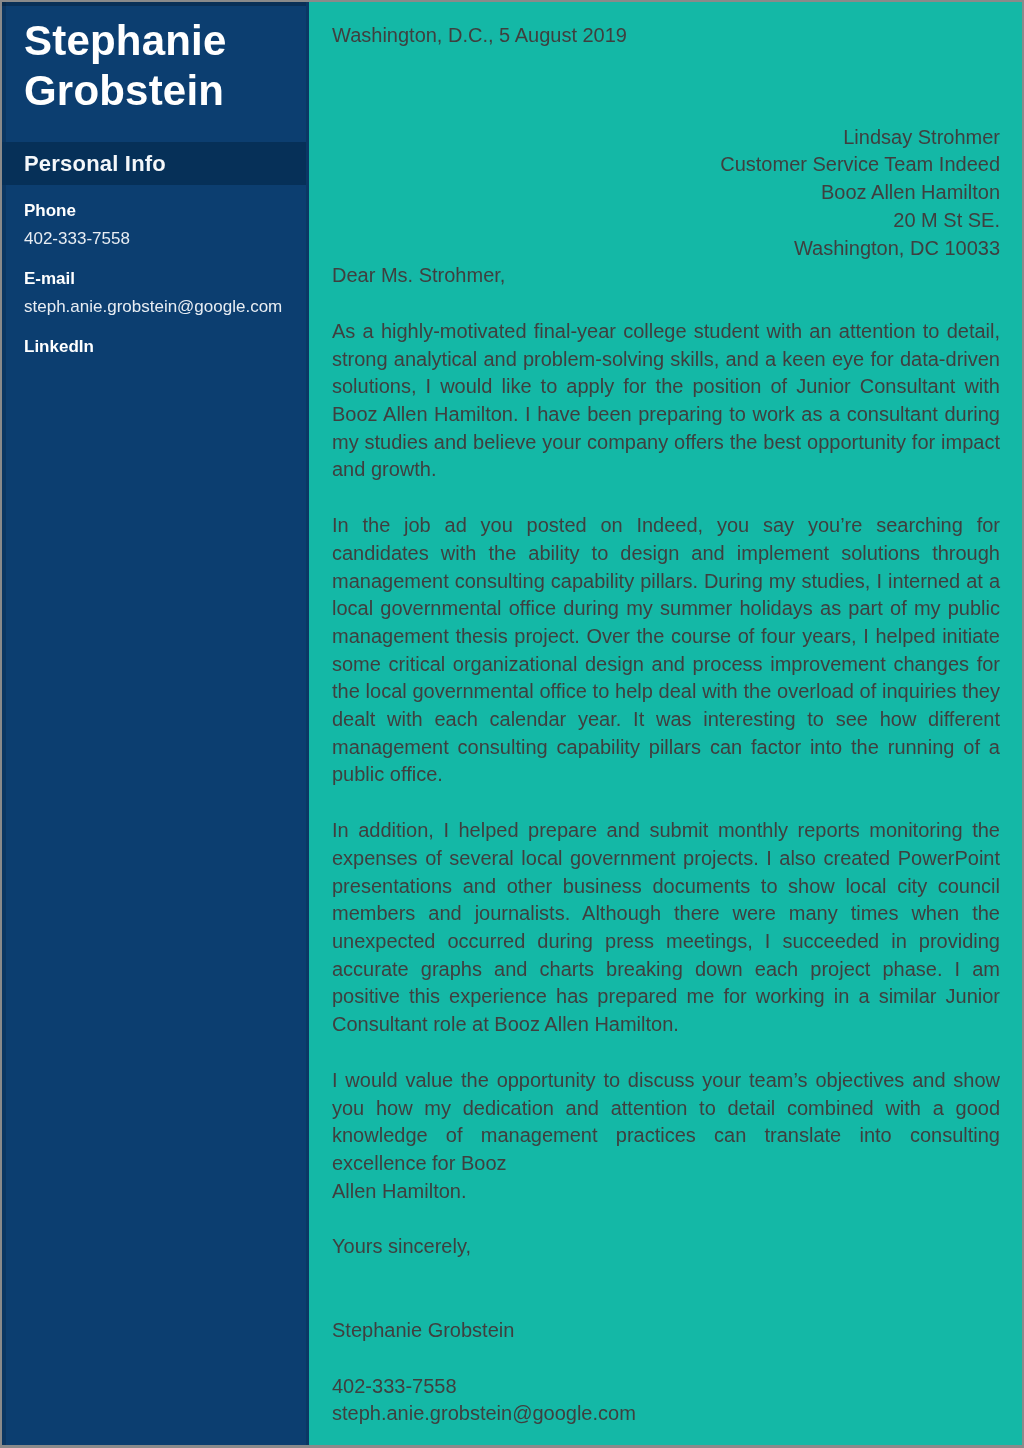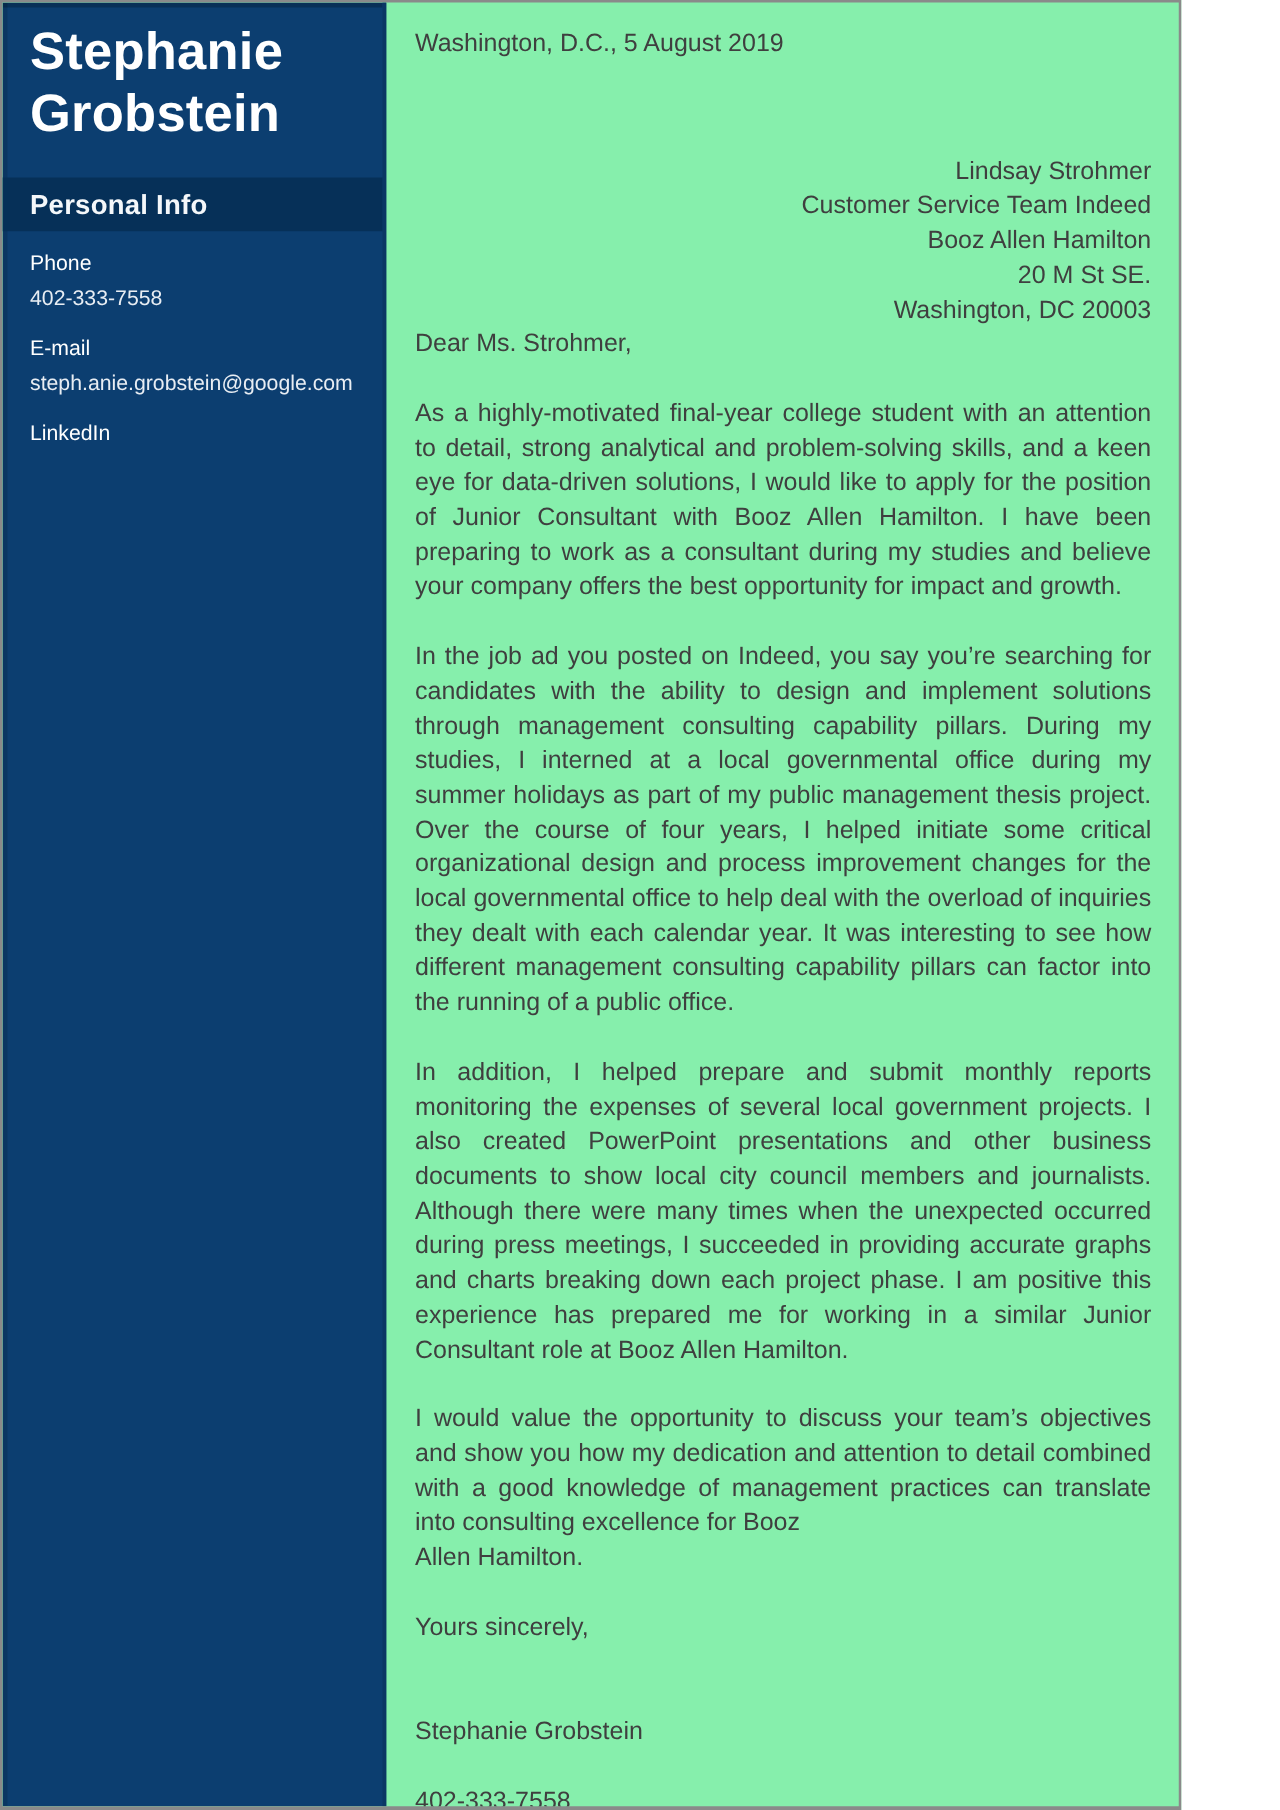--- a/index.html
+++ b/index.html
@@ -1,22 +1,22 @@
 <!DOCTYPE html>
 <html style="--sidebar-bg: #0c3e70; --band-bg: #063058; --sidebar-edge: #0b3764; --frame: #8a8a8a; --ink: #3f3f3f;"><head>
 <meta charset="utf-8">
 <style>
   html, body { margin: 0; padding: 0; background: #fff; }
   * { box-sizing: border-box; }
 
   .page {
     position: relative;
-    width: 945px;
+    width: 1024px;
     height: 1448px;
-    background: #86efac;
+    background: #14b8a6;
     border: 2px solid var(--frame, #8a8a8a);
     border-bottom-width: 3px;
     overflow: hidden;
     font-family: "Liberation Sans", "DejaVu Sans", sans-serif;
   }
 
   
   .sidebar {
     position: absolute;
     left: 0; top: 0; bottom: 0;
@@ -47,21 +47,21 @@
     font-size: 22px;
     font-weight: 700;
     color: #f4f7fa;
     letter-spacing: 0.2px;
   }
   .fields { padding: 14px 18px 0 22px; }
   .field { margin-top: 16px; }
   .field:first-child { margin-top: 0; }
   .field-label {
     font-size: 17px;
-    font-weight: 400;
+    font-weight: 700;
     line-height: 24px;
     color: #ffffff;
     margin-bottom: 4px;
   }
   .field-value {
     font-size: 17px;
     font-weight: 400;
     line-height: 24px;
     color: #e8edf3;
   }
@@ -122,21 +122,21 @@
   </aside>
 
   <main class="letter">
     <p class="dateline">Washington, D.C., 5 August 2019</p>
 
     <div class="recipient">
       <div>Lindsay Strohmer</div>
       <div>Customer Service Team Indeed</div>
       <div>Booz Allen Hamilton</div>
       <div>20 M St SE.</div>
-      <div>Washington, DC 20003</div>
+      <div>Washington, DC 10033</div>
     </div>
 
     <p class="salutation">Dear Ms. Strohmer,</p>
 
     <p class="para">As a highly-motivated final-year college student with an attention to detail, strong analytical and problem-solving skills, and a keen eye for data-driven solutions, I would like to apply for the position of Junior Consultant with Booz Allen Hamilton. I have been preparing to work as a consultant during my studies and believe your company offers the best opportunity for impact and growth.</p>
     <p class="para">In the job ad you posted on Indeed, you say you’re searching for candidates with the ability to design and implement solutions through management consulting capability pillars. During my studies, I interned at a local governmental office during my summer holidays as part of my public management thesis project. Over the course of four years, I helped initiate some critical organizational design and process improvement changes for the local governmental office to help deal with the overload of inquiries they dealt with each calendar year. It was interesting to see how different management consulting capability pillars can factor into the running of a public office.</p>
     <p class="para">In addition, I helped prepare and submit monthly reports monitoring the expenses of several local government projects. I also created PowerPoint presentations and other business documents to show local city council members and journalists. Although there were many times when the unexpected occurred during press meetings, I succeeded in providing accurate graphs and charts breaking down each project phase. I am positive this experience has prepared me for working in a similar Junior Consultant role at Booz Allen Hamilton.</p>
     <p class="para">I would value the opportunity to discuss your team’s objectives and show you how my dedication and attention to detail combined with a good knowledge of management practices can translate into consulting excellence for Booz
 Allen Hamilton.</p>
 

